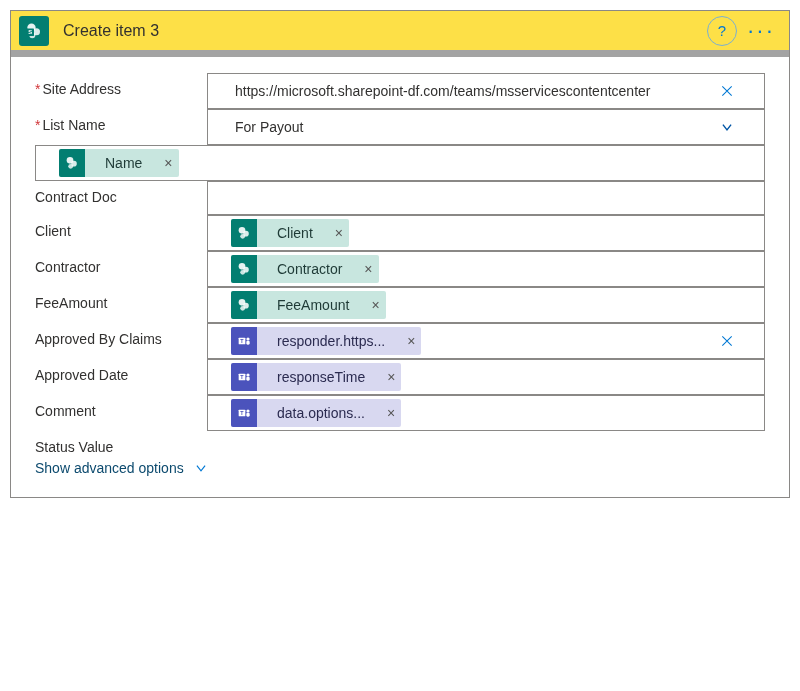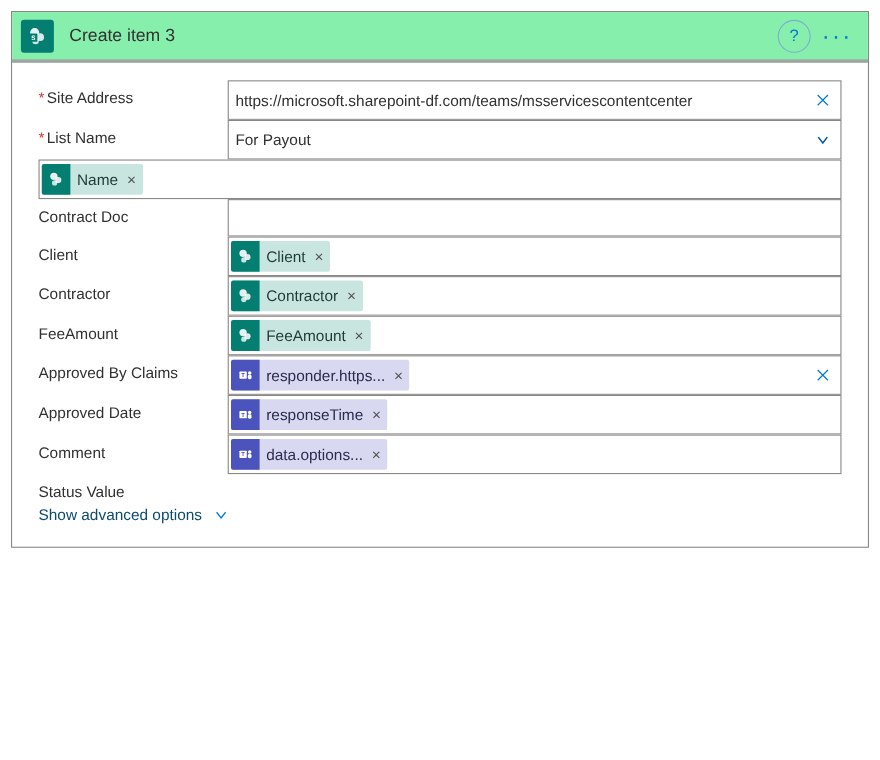--- a/index.html
+++ b/index.html
@@ -13,22 +13,22 @@
   }
   .card {
     width: 780px;
     border: 1px solid #8a8886;
     background: #fff;
   }
   .header {
     display: flex;
     align-items: center;
     height: 46px;
-    background: #86efac;
-    border-bottom: 3px solid #a3a3a3;
+    background: #fde047;
+    border-bottom: 7px solid #a3a3a3;
     padding: 0 10px 0 8px;
   }
   .conn-icon {
     width: 30px; height: 30px;
     background: #037e71;
     border-radius: 3px;
     display: flex; align-items: center; justify-content: center;
     margin-right: 14px;
     flex-shrink: 0;
   }
@@ -63,21 +63,21 @@
     flex-shrink:0;
   }
   .req::before { content:"*"; color:#d13438; margin-right:2px; }
   .field {
     flex:1;
     min-height: 34px;
     border:1px solid #8a8886;
     background:#fff;
     display:flex;
     align-items:center;
-    padding: 3px 2px;
+    padding: 3px 23px;
     gap:4px;
   }
   .field-text {
     flex:1;
     padding: 4px 4px;
     color:#323130;
     white-space:nowrap;
     overflow:hidden;
   }
   .clear-x {
@@ -92,21 +92,21 @@
     color:#0055a5;
   }
   .chev svg { width:14px; height:14px; }
   .token {
     display:inline-flex;
     align-items:center;
     height: 28px;
     border-radius:2px;
     padding: 0 6px 0 0;
     font-size:14px;
-    gap:6px;
+    gap:20px;
   }
   .token.sp { background:#c8e6df; color:#1e3a36; }
   .token.teams { background:#d8d8f0; color:#2b2b50; }
   .tok-icon {
     width:26px; height:28px;
     display:flex;align-items:center;justify-content:center;
     border-top-left-radius:2px; border-bottom-left-radius:2px;
     flex-shrink:0;
   }
   .token.sp .tok-icon { background:#037e71; }

